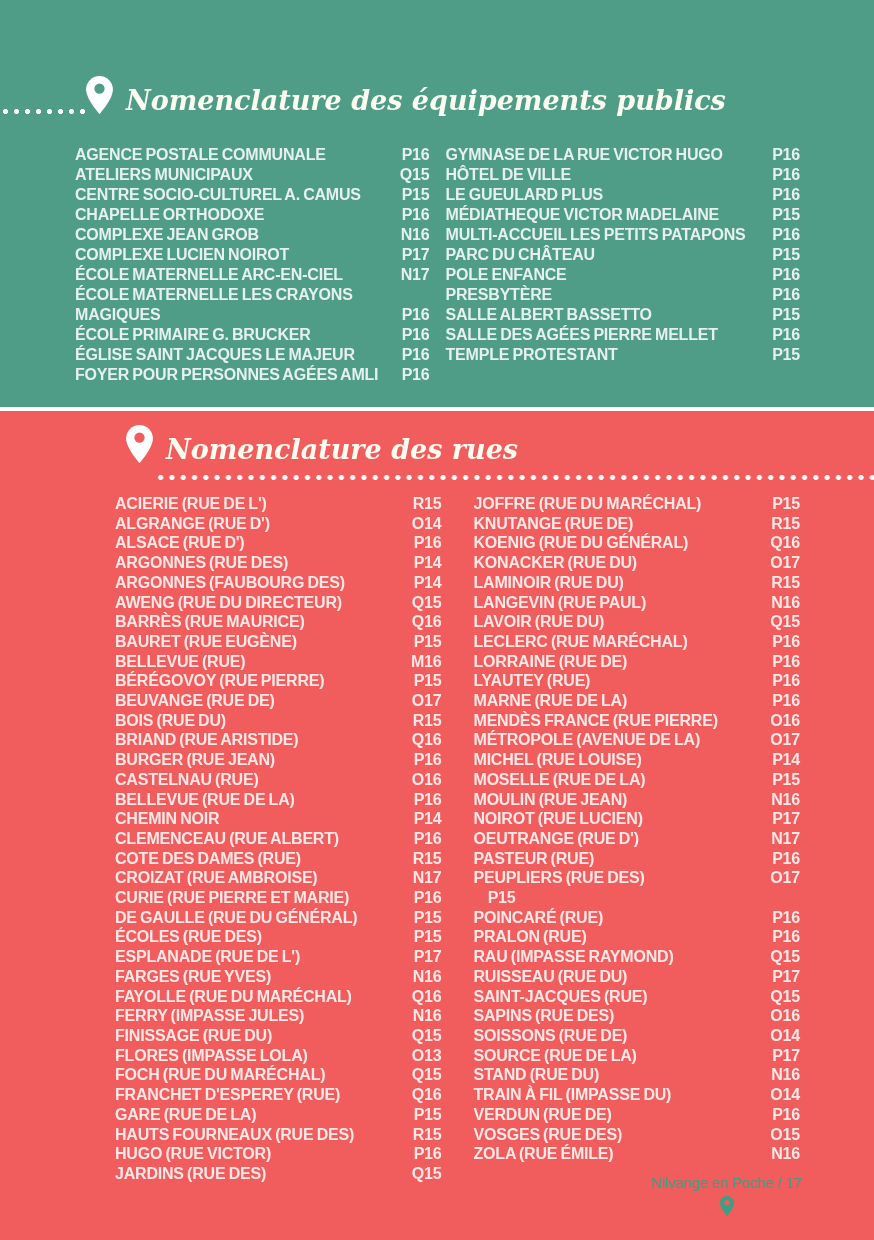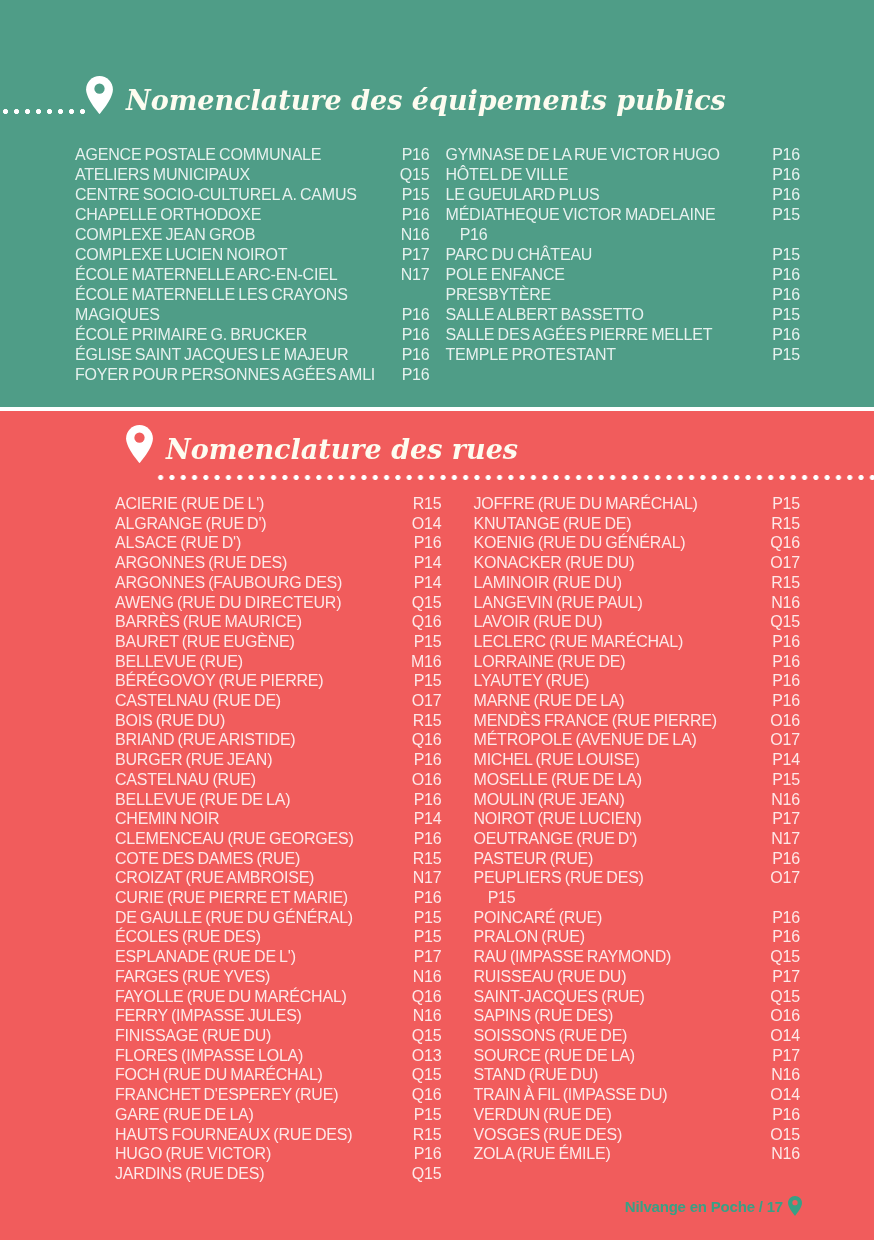--- a/index.html
+++ b/index.html
@@ -35,36 +35,36 @@
   .under-dots {
     margin-left:115px; height:7px; margin-top:7px;
     background-image:radial-gradient(circle, #ffffff 2.2px, rgba(255,255,255,0) 2.9px);
     background-size:11.3px 7px; background-repeat:repeat-x; background-position:0 50%;
   }
 
   
   .list-wrap { display:flex; gap:16px; padding:0 74px 0 75px; }
   .equip-list { margin-top:27px; }
   .rues-list  { margin-top:13px;gap:32px; }
-  .col { flex:1 1 0; min-width:0; }
+  .col { flex:1 1 0; min-width:0;font-weight:bold; }
   .row {
     display:flex; align-items:flex-end; justify-content:space-between;
     color:rgba(255,255,255,0.86);
     font-size:16px; letter-spacing:-0.2px; word-spacing:-1px;
   }
   .equip-list .row { line-height:20px; }
   .rues-list  .row { line-height:19.7px; }
   .nm { flex:1 1 auto; min-width:0; }
   .ref { flex:none; width:42px; text-align:right; }
 
   
   .footer {
     position:absolute; right:72px; bottom:24px;
     display:flex; align-items:center; gap:5px;
-    color:#38A085; font-size:15px; font-weight:bold; letter-spacing:-0.2px;
+    color:#38A085; font-size:15px; font-weight:normal; letter-spacing:-0.2px;flex-direction:column;
   }
 </style>
 </head>
 <body>
 
 <div class="page">
 
   <div class="section-teal">
 
     <div class="sec-header equip-header">
@@ -152,20 +152,21 @@
             <span class="nm">LE GUEULARD PLUS</span>
             <span class="ref">P16</span>
           </div>
 
           <div class="row">
             <span class="nm">MÉDIATHEQUE VICTOR MADELAINE</span>
             <span class="ref">P15</span>
           </div>
 
           <div class="row">
+            <span class="nm">MULTI-ACCUEIL LES PETITS PATAPONS</span>
             <span class="ref">P16</span>
           </div>
 
           <div class="row">
             <span class="nm">PARC DU CHÂTEAU</span>
             <span class="ref">P15</span>
           </div>
 
           <div class="row">
             <span class="nm">POLE ENFANCE</span>
@@ -257,21 +258,21 @@
             <span class="nm">BELLEVUE (RUE)</span>
             <span class="ref">M16</span>
           </div>
 
           <div class="row">
             <span class="nm">BÉRÉGOVOY (RUE PIERRE)</span>
             <span class="ref">P15</span>
           </div>
 
           <div class="row">
-            <span class="nm">CASTELNAU (RUE DE)</span>
+            <span class="nm">BEUVANGE (RUE DE)</span>
             <span class="ref">O17</span>
           </div>
 
           <div class="row">
             <span class="nm">BOIS (RUE DU)</span>
             <span class="ref">R15</span>
           </div>
 
           <div class="row">
             <span class="nm">BRIAND (RUE ARISTIDE)</span>
@@ -292,21 +293,21 @@
             <span class="nm">BELLEVUE (RUE DE LA)</span>
             <span class="ref">P16</span>
           </div>
 
           <div class="row">
             <span class="nm">CHEMIN NOIR</span>
             <span class="ref">P14</span>
           </div>
 
           <div class="row">
-            <span class="nm">CLEMENCEAU (RUE GEORGES)</span>
+            <span class="nm">CLEMENCEAU (RUE ALBERT)</span>
             <span class="ref">P16</span>
           </div>
 
           <div class="row">
             <span class="nm">COTE DES DAMES (RUE)</span>
             <span class="ref">R15</span>
           </div>
 
           <div class="row">
             <span class="nm">CROIZAT (RUE AMBROISE)</span>

